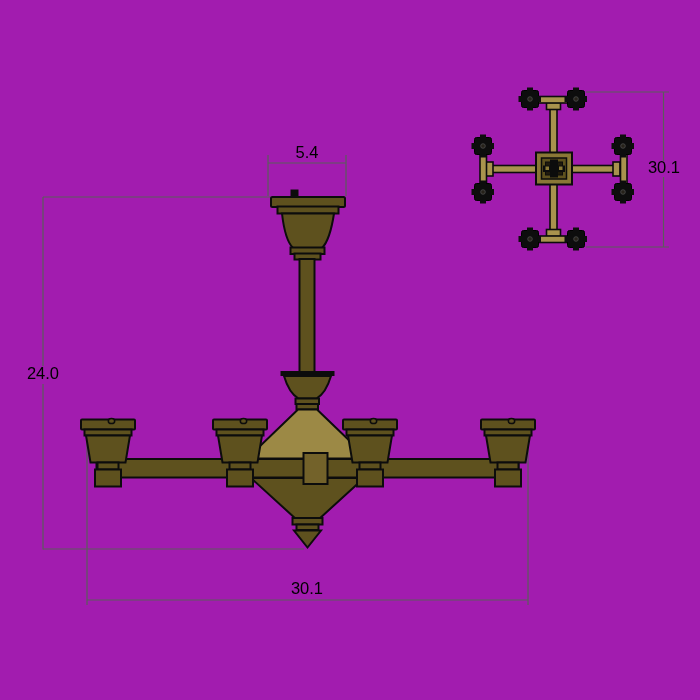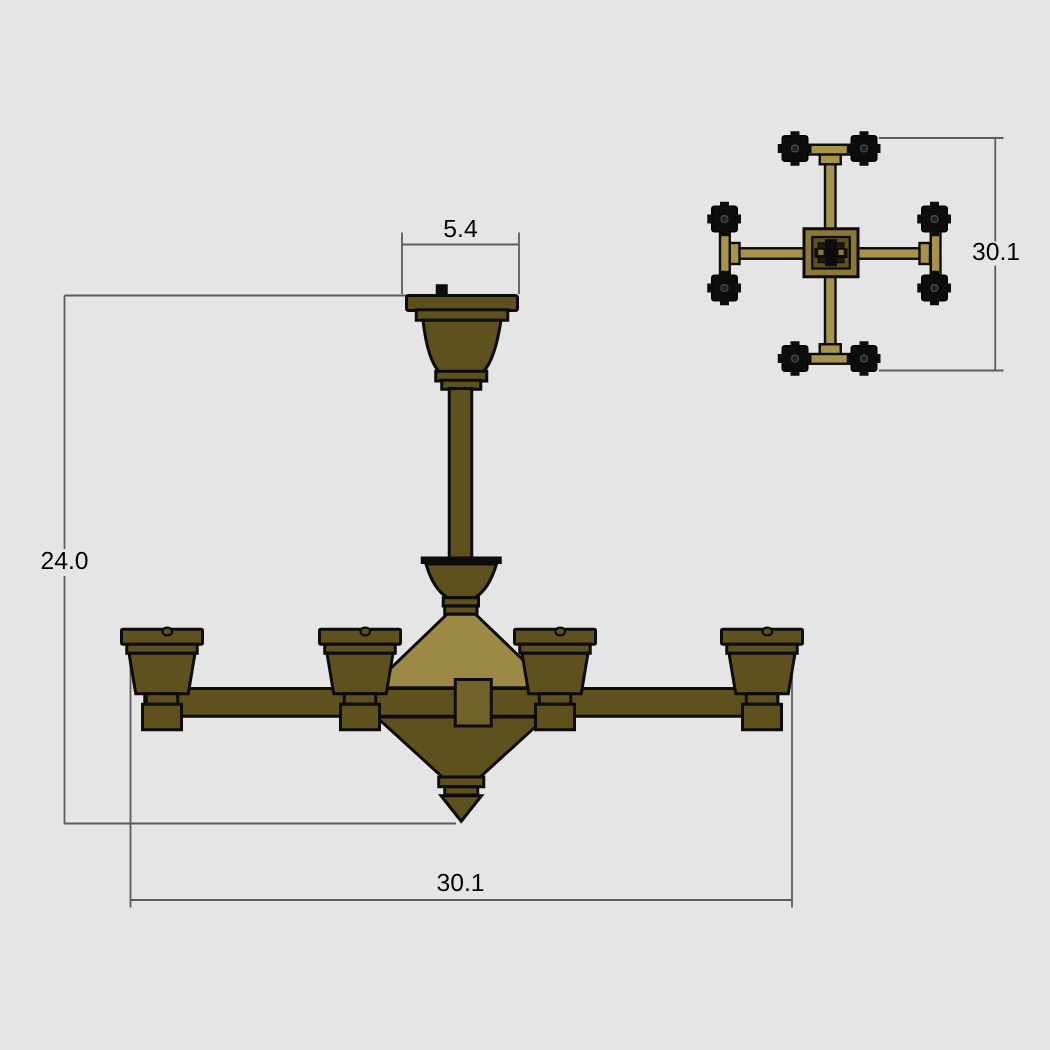--- a/index.html
+++ b/index.html
@@ -1,16 +1,16 @@
 <!DOCTYPE html>
 <html><head>
 <meta charset="utf-8">
 <style>
   html,body{margin:0;padding:0;background:#ffffff;}
-  #canvas{position:relative;width:700px;height:700px;background:#e5e5e5;overflow:hidden;
+  #canvas{position:relative;width:700px;height:700px;background:#a21caf;overflow:hidden;
           font-family:"Liberation Sans",sans-serif;}
   svg{position:absolute;left:0;top:0;}
   .dimline{stroke:#5c5c5c;stroke-width:1.2;fill:none;}
   .dimtext{fill:#000000;font-size:16.5px;font-family:"Liberation Sans",sans-serif;}
   .outl{stroke:#0c0c0c;stroke-width:2;}
   .dark{fill:#5e511e;}
   .light{fill:#9c8945;}
   .gold{fill:#a8934d;stroke:#0c0c0c;stroke-width:1.6;}
   .blk{fill:#0c0c0c;stroke:none;}
   .shade{fill:#0d0d0d;stroke:#000000;stroke-width:1;}

